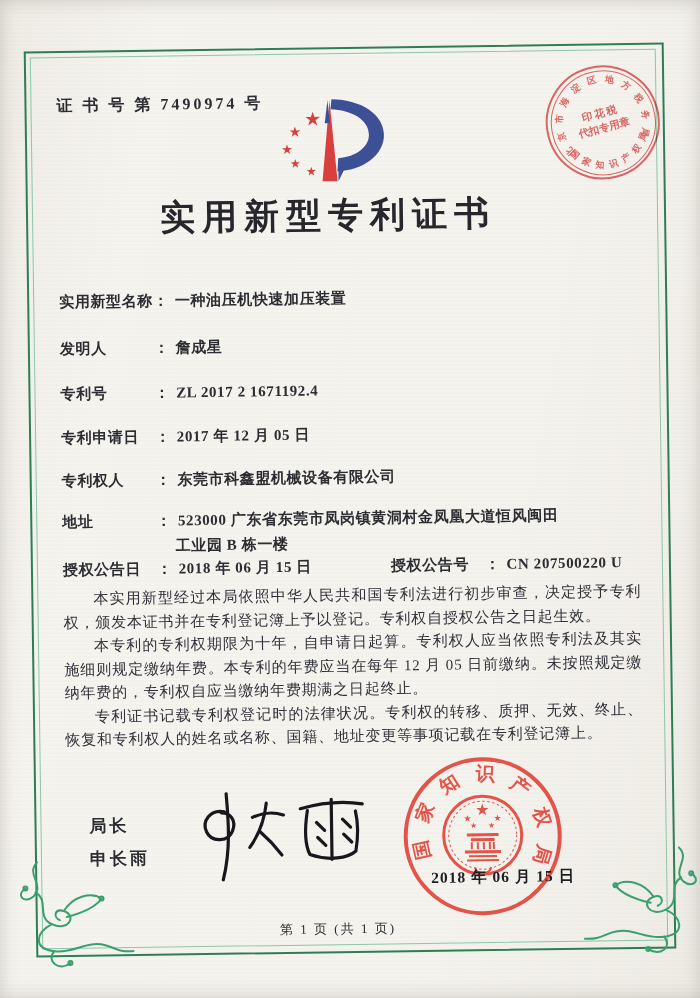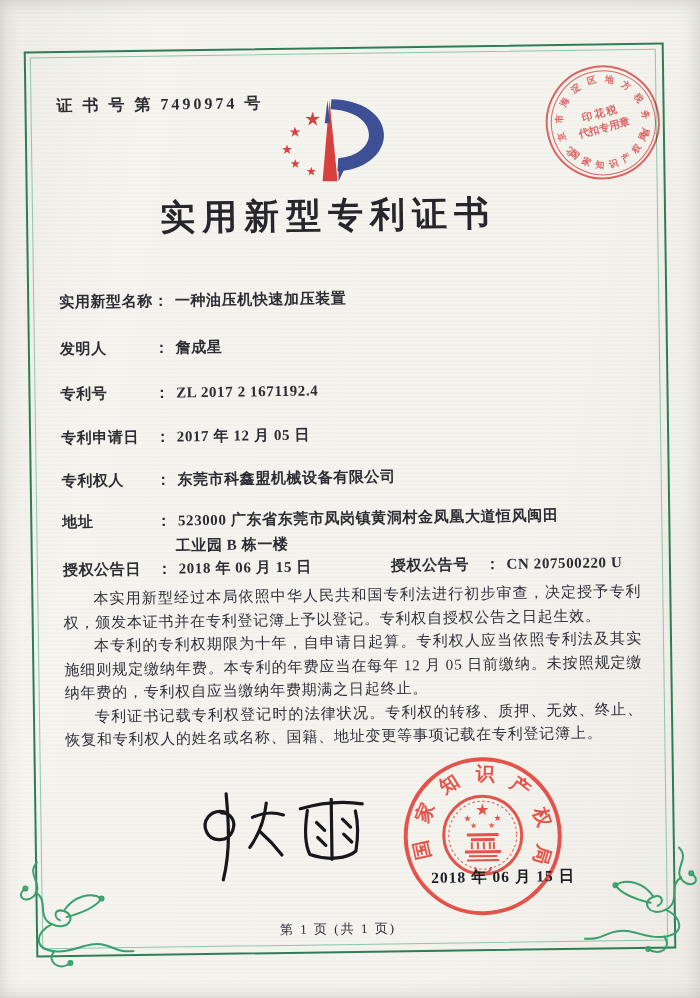--- a/index.html
+++ b/index.html
@@ -110,20 +110,24 @@
       <span class="flabel">授权公告号</span><span class="colon">：</span><span class="fvalue">CN 207500220 U</span>
     </span>
   </div>
 
   <div class="paras">
     <p>本实用新型经过本局依照中华人民共和国专利法进行初步审查，决定授予专利权，颁发本证书并在专利登记簿上予以登记。专利权自授权公告之日起生效。</p>
     <p>本专利的专利权期限为十年，自申请日起算。专利权人应当依照专利法及其实施细则规定缴纳年费。本专利的年费应当在每年 12 月 05 日前缴纳。未按照规定缴纳年费的，专利权自应当缴纳年费期满之日起终止。</p>
     <p>专利证书记载专利权登记时的法律状况。专利权的转移、质押、无效、终止、恢复和专利权人的姓名或名称、国籍、地址变更等事项记载在专利登记簿上。</p>
   </div>
 
+  <div class="signer">
+    <div>局长</div>
+    <div>申长雨</div>
+  </div>
 
   <svg class="signature" width="190" height="98" viewBox="0 0 190 98" fill="none" stroke="#17171d" stroke-width="3.2" stroke-linecap="round" stroke-linejoin="round">
     <path d="M32,24 C18,21 9,33 14,44 C19,55 36,54 40,43 C44,33 38,25 29,25"></path>
     <path d="M34,6 C36,32 38,62 30,92"></path>
     <path d="M74,16 C72,33 65,49 57,60"></path>
     <path d="M60,30 C71,25 82,25 91,28"></path>
     <path d="M67,44 C76,52 83,60 89,68"></path>
     <path d="M108,22 C130,16 153,15 170,18"></path>
     <path d="M115,24 C112,42 112,58 117,68 C136,75 155,72 163,65 C166,48 165,34 163,25"></path>
     <path d="M139,13 L139,73"></path>

